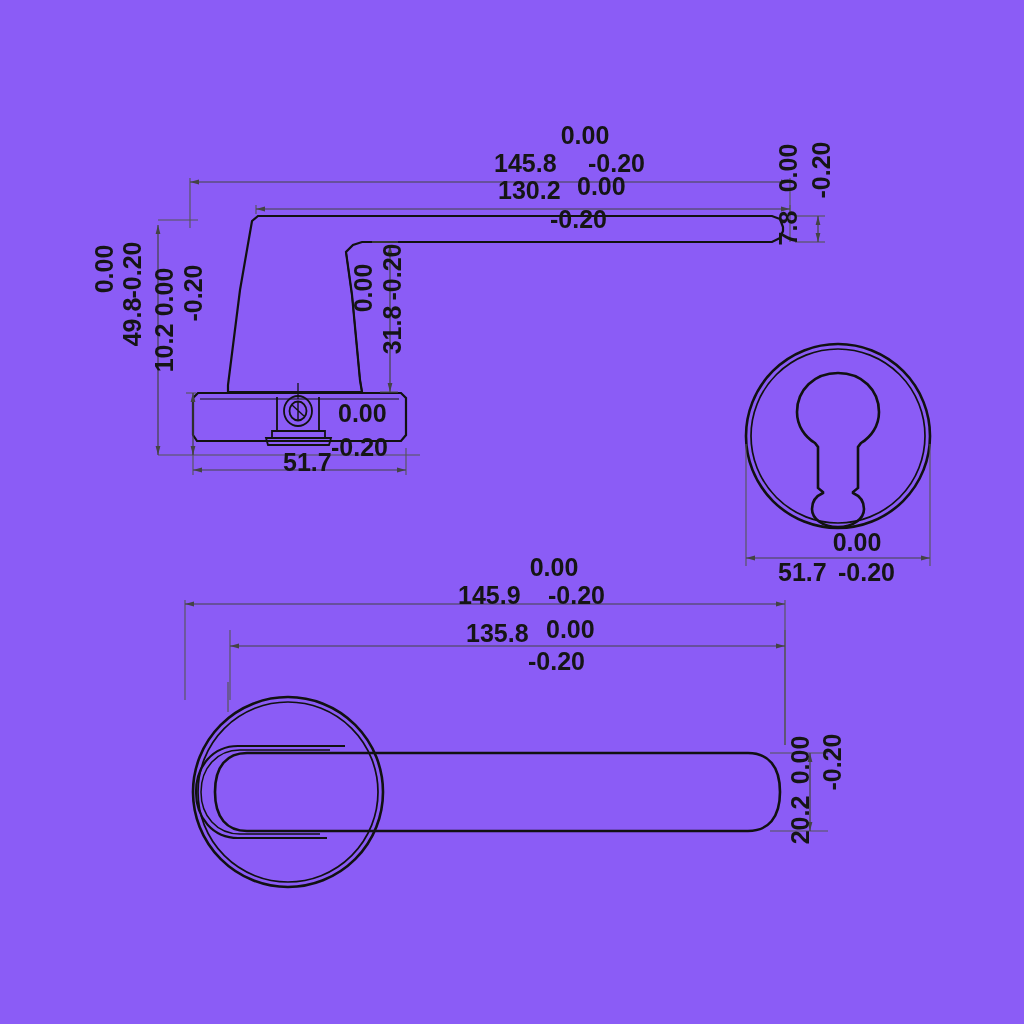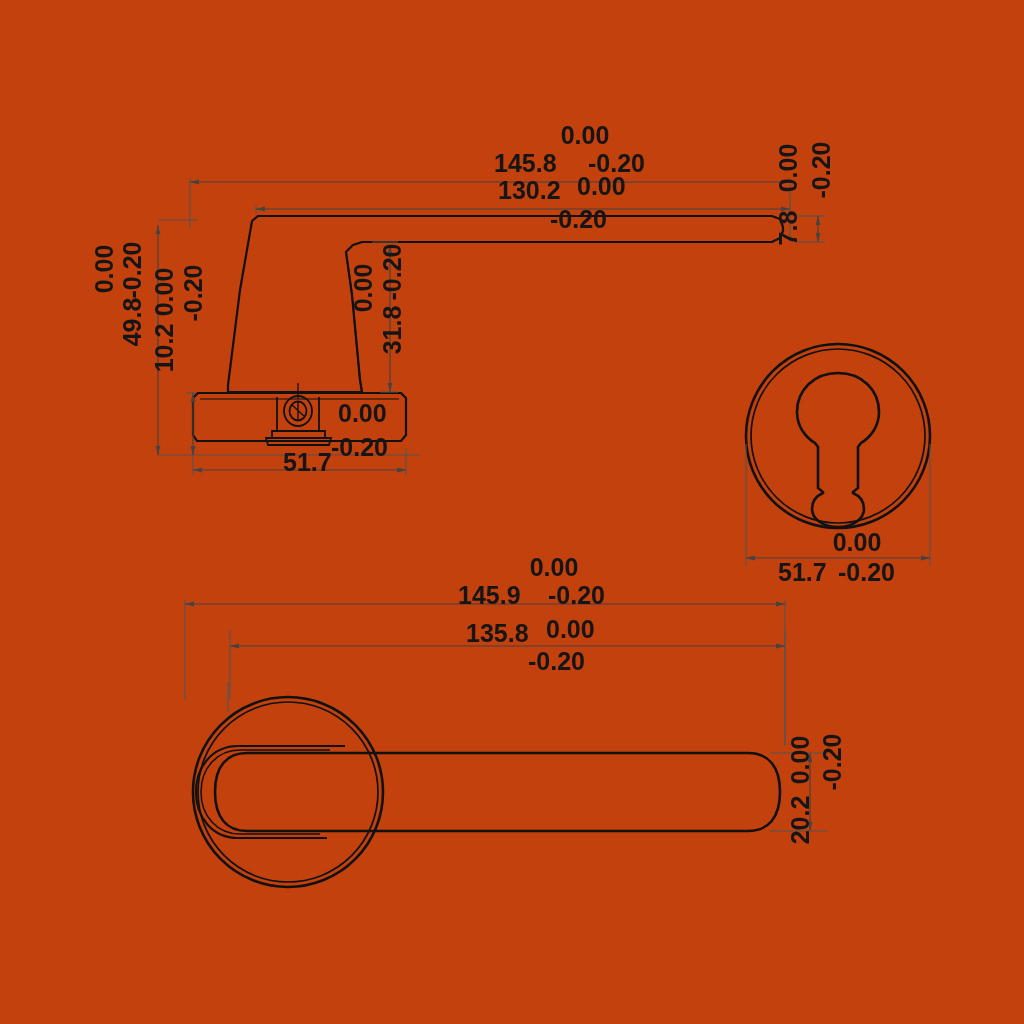--- a/index.html
+++ b/index.html
@@ -8,21 +8,21 @@
     padding: 0;
     background: #ffffff;
   }
   body {
     font-family: "Liberation Sans", sans-serif;
   }
   #sheet {
     position: relative;
     width: 1024px;
     height: 1024px;
-    background: #c2410c;
+    background: #8b5cf6;
     overflow: hidden;
   }
   #drawing {
     position: absolute;
     left: 0;
     top: 0;
     width: 1024px;
     height: 1024px;
   }
   .dimtext {

